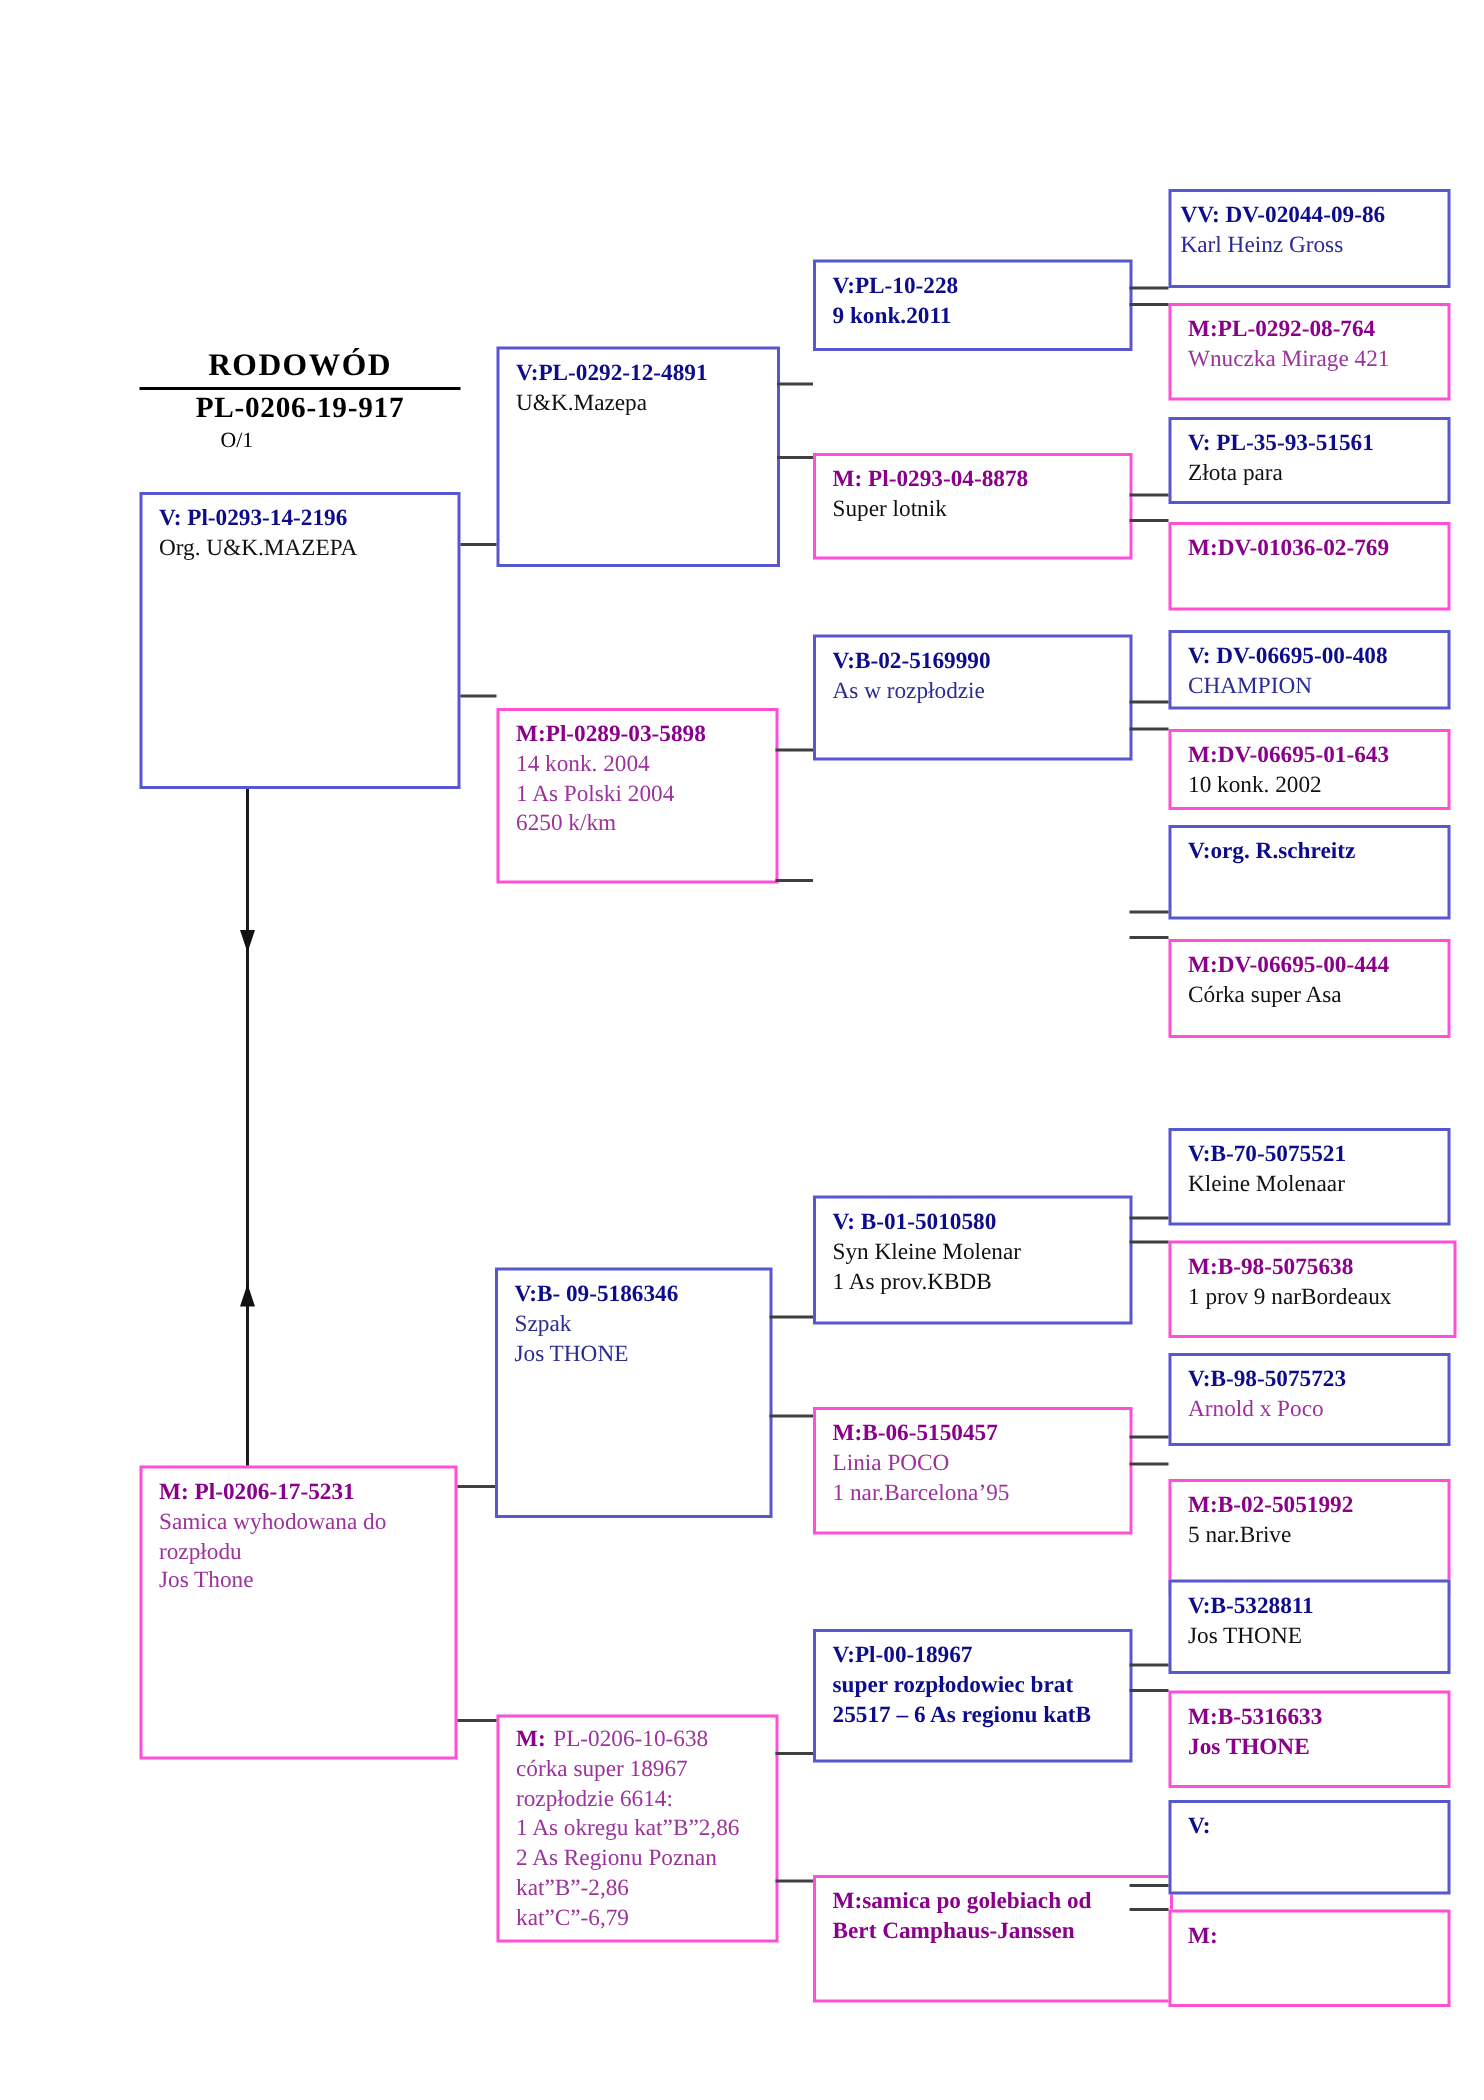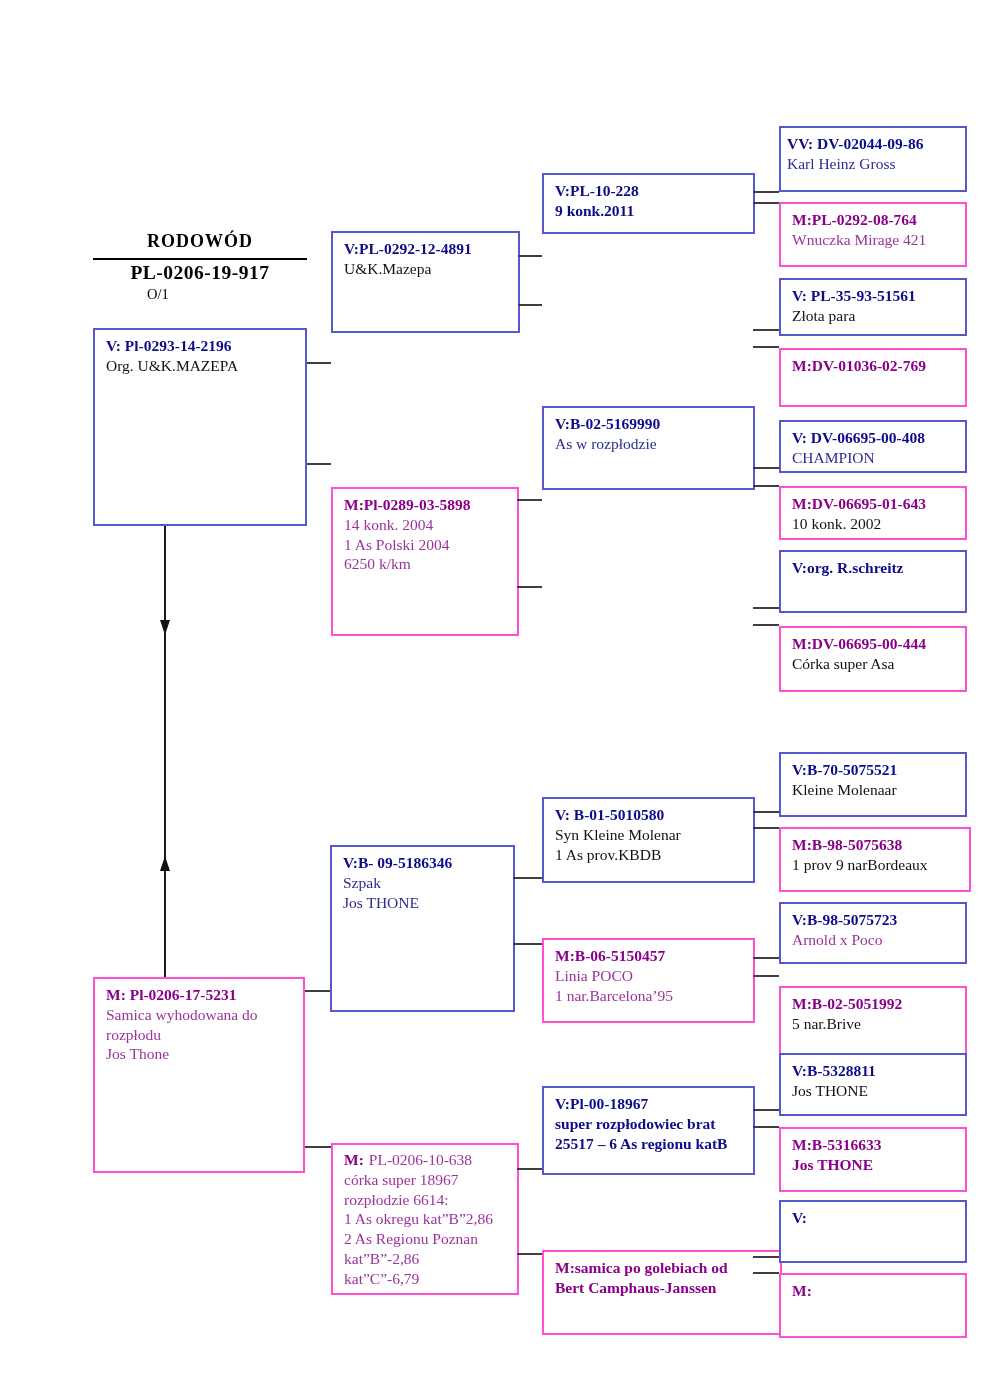--- a/index.html
+++ b/index.html
@@ -11,21 +11,21 @@
   .box.b{border:2px solid #5757cf;}
   .box.p{border:2px solid #ff4fd4;}
   .nb{color:#0d0d8c;font-weight:bold;}
   .nr{color:#2b2b94;}
   .mb{color:#8b008b;font-weight:bold;}
   .mr{color:#9c339c;}
   .bk{color:#111;}
   .pref{margin-right:5px;}
   
   .t1{position:absolute;left:93px;top:231px;width:214px;text-align:center;
-      font-size:18px;font-weight:bold;letter-spacing:1px;color:#000;}
+      font-size:21px;font-weight:bold;letter-spacing:1px;color:#000;}
   .rule{position:absolute;left:93px;top:258px;width:214px;height:2px;background:#000;}
   .t2{position:absolute;left:93px;top:262px;width:214px;text-align:center;
       font-size:19.5px;font-weight:bold;color:#000;letter-spacing:.5px;}
   .t3{position:absolute;left:147px;top:286px;font-size:14.5px;color:#000;}
   
   .hline{position:absolute;height:2px;background:#3f3f3f;}
   .vline{position:absolute;width:2px;background:#1a1a1a;}
   .arr{position:absolute;width:0;height:0;border-left:5px solid transparent;
        border-right:5px solid transparent;}
   .arr.down{border-top:15px solid #111;}
@@ -44,25 +44,25 @@
   <div class="box b" style="left:93px;top:328px;width:214px;height:198px">
     <div class="nb">V: Pl-0293-14-2196</div>
     <div class="bk">Org. U&amp;K.MAZEPA</div>
   </div>
   <div class="box p" style="left:93px;top:977px;width:212px;height:196px">
     <div class="mb">M: Pl-0206-17-5231</div>
     <div class="mr">Samica wyhodowana do rozpłodu</div>
     <div class="mr">Jos Thone</div>
   </div>
 
-  <div class="box b" style="left:331px;top:231px;width:189px;height:102px">
+  <div class="box b" style="left:331px;top:231px;width:189px;height:147px">
     <div class="nb">V:PL-0292-12-4891</div>
     <div class="bk">U&amp;K.Mazepa</div>
   </div>
-  <div class="box p" style="left:331px;top:487px;width:188px;height:149px">
+  <div class="box p" style="left:331px;top:472px;width:188px;height:117px">
     <div class="mb">M:Pl-0289-03-5898</div>
     <div class="mr">14 konk. 2004</div>
     <div class="mr">1 As Polski 2004</div>
     <div class="mr">6250 k/km</div>
   </div>
   <div class="box b" style="left:330px;top:845px;width:185px;height:167px">
     <div class="nb">V:B- 09-5186346</div>
     <div class="nr">Szpak</div>
     <div class="nr">Jos THONE</div>
   </div>
@@ -73,21 +73,25 @@
     <div class="mr">1 As okregu kat”B”2,86</div>
     <div class="mr">2 As Regionu Poznan</div>
     <div class="mr">kat”B”-2,86</div>
     <div class="mr">kat”C”-6,79</div>
   </div>
 
   <div class="box b" style="left:542px;top:173px;width:213px;height:61px">
     <div class="nb">V:PL-10-228</div>
     <div class="nb">9 konk.2011</div>
   </div>
-  <div class="box b" style="left:542px;top:406px;width:213px;height:84px">
+  <div class="box p" style="left:542px;top:302px;width:213px;height:71px">
+    <div class="mb">M: Pl-0293-04-8878</div>
+    <div class="bk">Super lotnik</div>
+  </div>
+  <div class="box b" style="left:542px;top:423px;width:213px;height:84px">
     <div class="nb">V:B-02-5169990</div>
     <div class="nr">As w rozpłodzie</div>
   </div>
   <div class="box b" style="left:542px;top:797px;width:213px;height:86px">
     <div class="nb">V: B-01-5010580</div>
     <div class="bk">Syn Kleine Molenar</div>
     <div class="bk">1 As prov.KBDB</div>
   </div>
   <div class="box p" style="left:542px;top:938px;width:213px;height:85px">
     <div class="mb">M:B-06-5150457</div>

